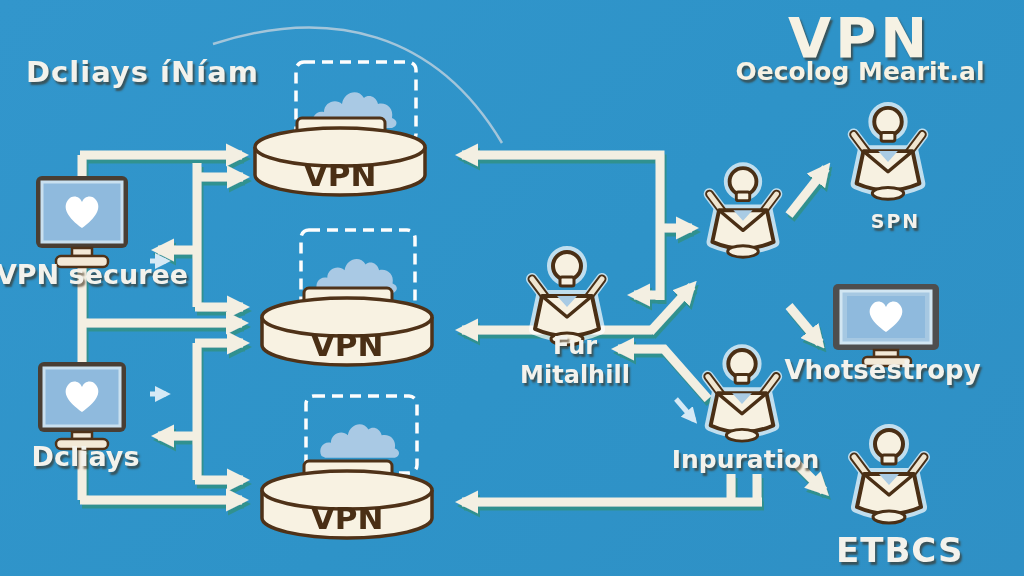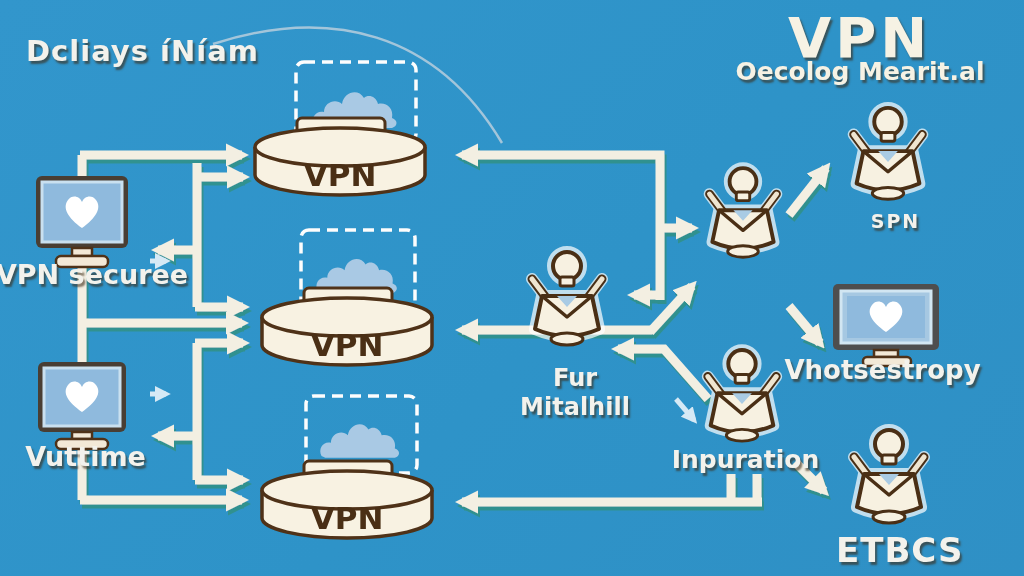--- a/index.html
+++ b/index.html
@@ -12,21 +12,21 @@
   }
   .layer{position:absolute;left:0;top:0;z-index:1;}
   .lbl{
     position:absolute;z-index:3;
     font-family:"DejaVu Sans",sans-serif;
     font-weight:bold;color:#f3f2ec;
     text-shadow:2px 3px 2px rgba(61,44,23,.62);
     text-align:center;line-height:1.2;
     white-space:nowrap;
   }
-  .lbl.left{text-align:left;}
+  .lbl.left{text-align:left;margin-top:21px;}
   .lbl.cream{color:#f6f2e4;}
   .two-line{white-space:normal;}
   .two-line span{display:block;}
 </style>
 </head>
 <body>
 
 <div class="canvas">
 
   <svg class="layer" width="1024" height="576" viewBox="0 0 1024 576">
@@ -160,24 +160,24 @@
     <use href="#guardian" x="695" y="344" width="94" height="110"></use>
     <use href="#guardian" x="840" y="424" width="98" height="112"></use>
   </svg>
 
   <div class="lbl left" style="left:26px;top:34px;width:260px;font-size:29px;letter-spacing:1px;">Dcliays íNíam</div>
 
   <div class="lbl cream" style="left:742px;top:4px;width:235px;font-size:56px;letter-spacing:4px;">VPN</div>
   <div class="lbl cream" style="left:700px;top:57px;width:320px;font-size:25px;text-align:center;">Oecolog Mearit.al</div>
 
   <div class="lbl" style="left:-8px;top:259px;width:200px;font-size:27px;">VPN securee</div>
-  <div class="lbl" style="left:8px;top:441px;width:155px;font-size:27px;">Vuttime</div>
+  <div class="lbl" style="left:8px;top:441px;width:155px;font-size:27px;">Dcliays</div>
   <div class="lbl" style="left:780px;top:355px;width:205px;font-size:26px;">Vhotsestropy</div>
 
-  <div class="lbl two-line" style="left:495px;top:364px;width:160px;font-size:24px;">
+  <div class="lbl two-line" style="left:495px;top:332px;width:160px;font-size:24px;">
     <span>Fur</span>
     <span>Mitalhill</span>
   </div>
 
   <div class="lbl" style="left:843px;top:210px;width:105px;font-size:19px;letter-spacing:2px;">SPN</div>
   <div class="lbl" style="left:663px;top:445px;width:165px;font-size:25px;">Inpuration</div>
   <div class="lbl" style="left:836px;top:530px;width:112px;font-size:34px;letter-spacing:1px;">ETBCS</div>
 
 </div>
 

